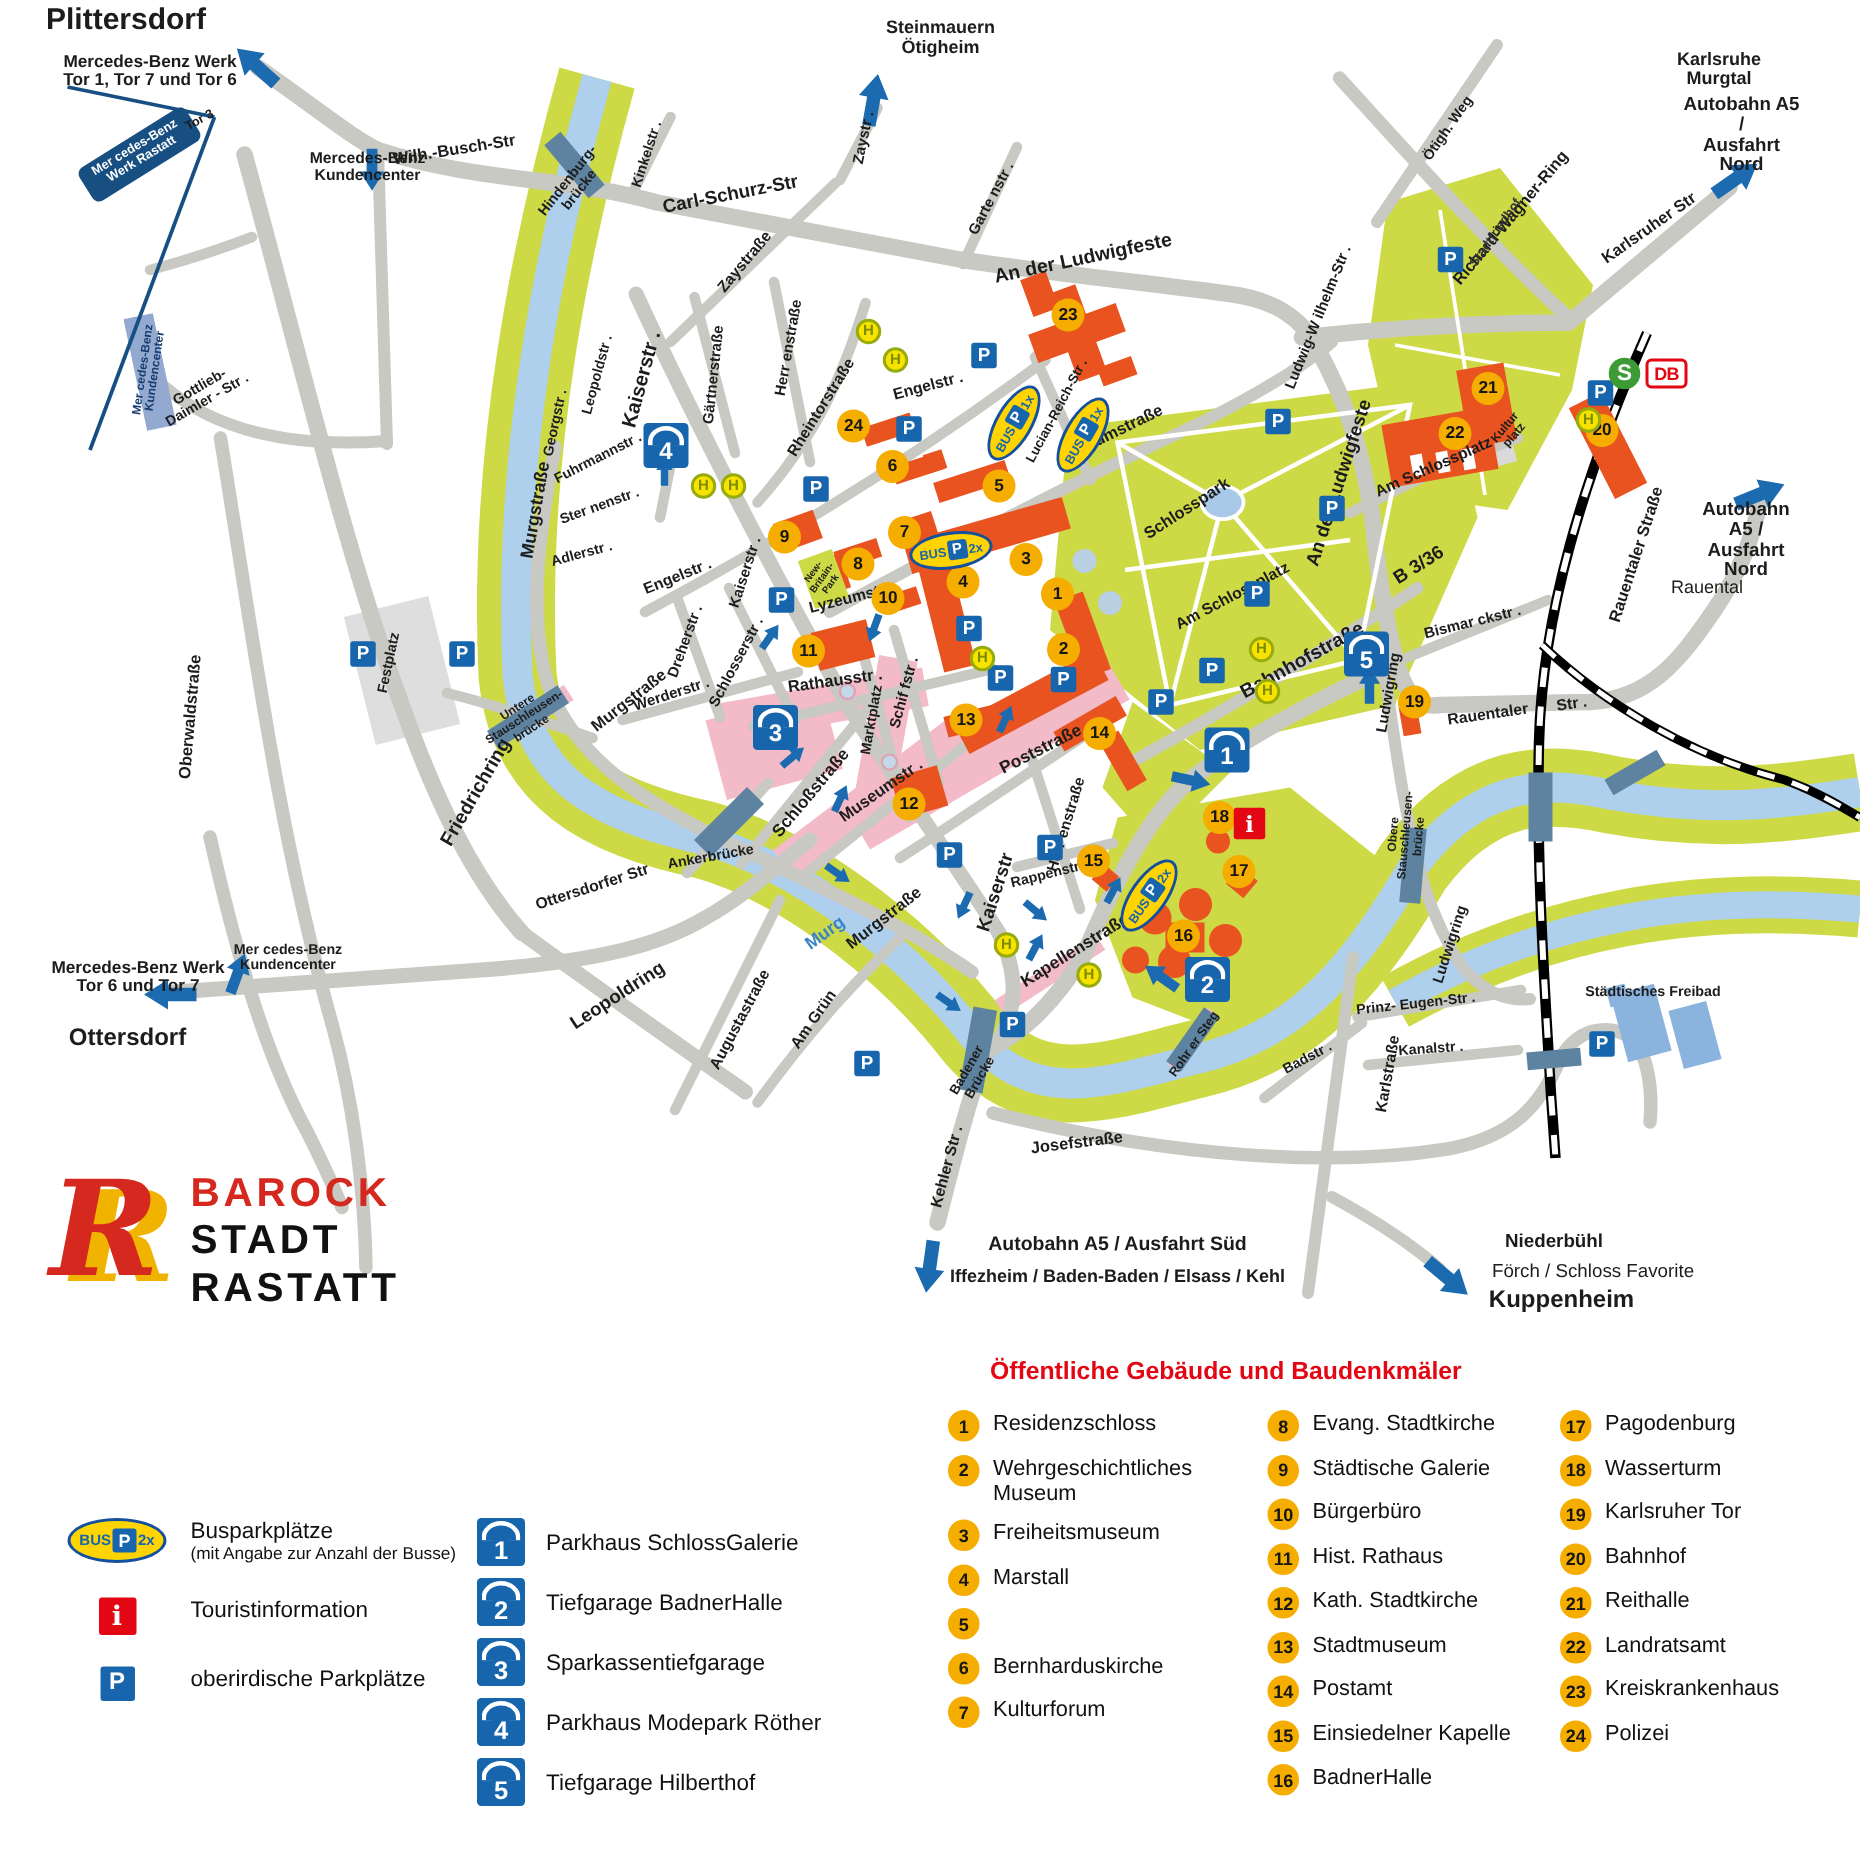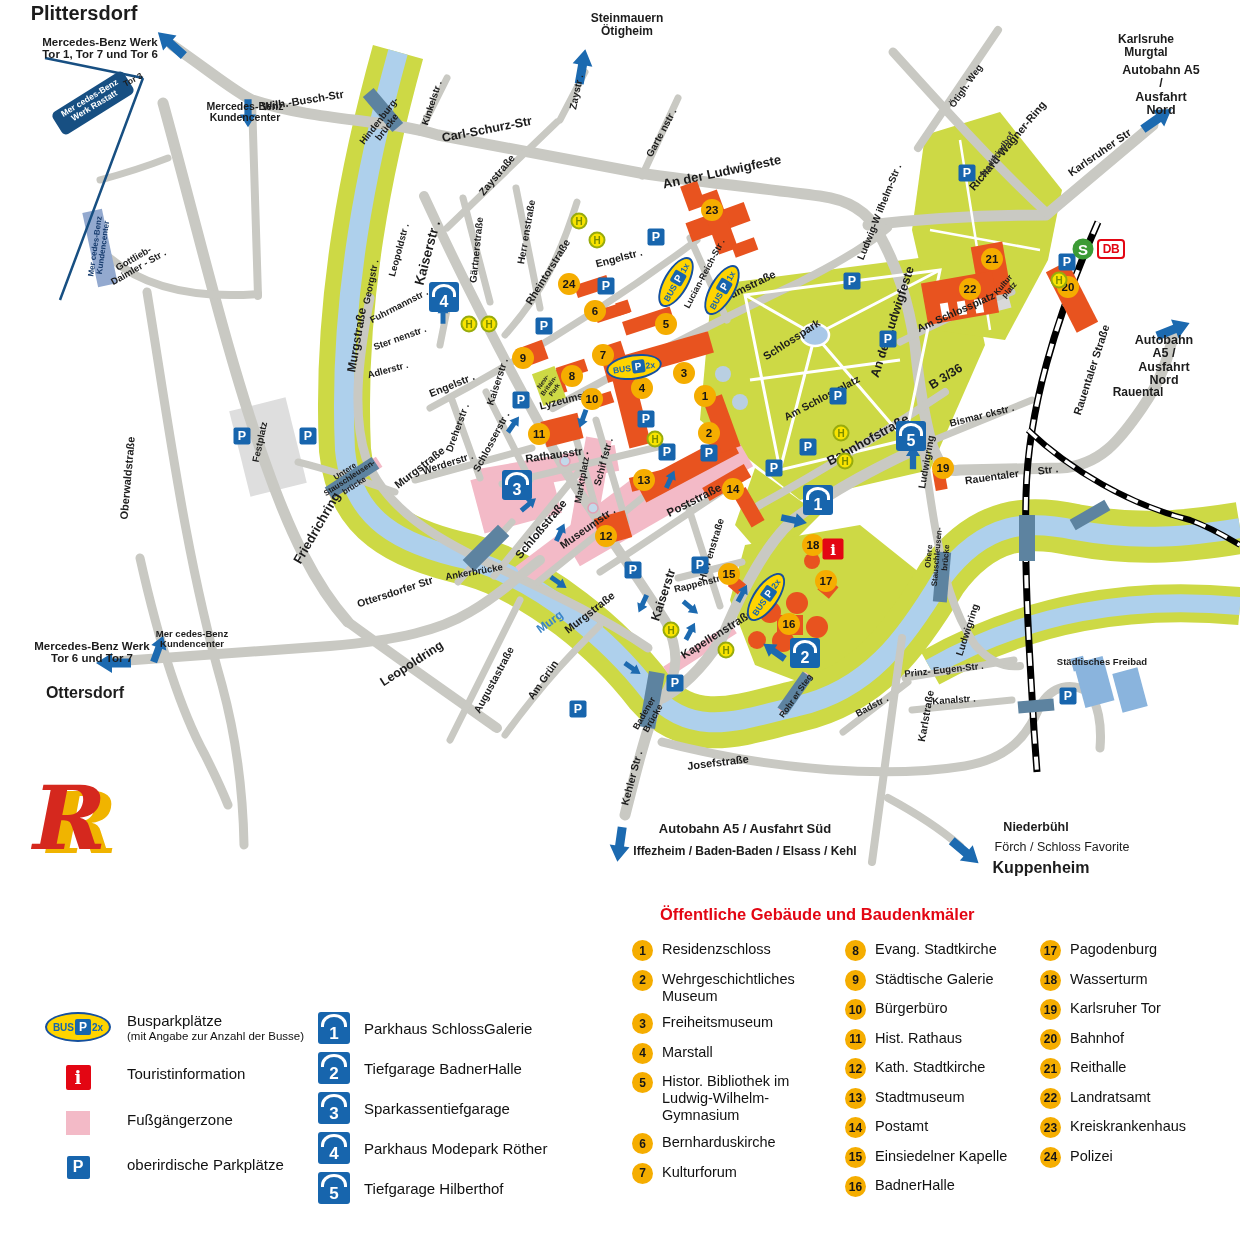--- a/index.html
+++ b/index.html
@@ -328,21 +328,21 @@
         <div class="lbl" style="left: 880px; top: 212px; font-size: 10px; font-weight: 600; transform: translate(-50%, -50%) rotate(-68deg);">Ludwig-W ilhelm-Str .</div>
         <div class="lbl" style="left: 893px; top: 322px; font-size: 12.5px; font-weight: 700; transform: translate(-50%, -50%) rotate(-72deg);">An der Ludwigfeste</div>
         <div class="lbl" style="left: 1007px; top: 288px; font-size: 8px; font-weight: 600; transform: translate(-50%, -50%) rotate(-50deg);">Kultur
 platz</div>
         <div class="lbl" style="left: 1146px; top: 46px; font-size: 12px; font-weight: 600; transform: translate(-50%, -50%) rotate(0deg);">Karlsruhe
 Murgtal</div>
         <div class="lbl" style="left: 1161px; top: 90px; font-size: 12.5px; font-weight: 700; transform: translate(-50%, -50%) rotate(0deg);">Autobahn A5 /
 Ausfahrt Nord</div>
         <div class="lbl" style="left: 1164px; top: 360px; font-size: 12.5px; font-weight: 700; transform: translate(-50%, -50%) rotate(0deg);">Autobahn A5 /
 Ausfahrt Nord</div>
-        <div class="lbl" style="left: 1138px; top: 392px; font-size: 12px; font-weight: 700; transform: translate(-50%, -50%) rotate(0deg);">Rauental</div>
+        <div class="lbl" style="left: 1138px; top: 392px; font-size: 12px; font-weight: 400; transform: translate(-50%, -50%) rotate(0deg);">Rauental</div>
         <div class="lbl" style="left: 543px; top: 680px; font-size: 10.5px; font-weight: 600; transform: translate(-50%, -50%) rotate(-55deg);">Am Grün</div>
         <div class="lbl" style="left: 494px; top: 680px; font-size: 10.5px; font-weight: 600; transform: translate(-50%, -50%) rotate(-62deg);">Augustastraße</div>
         <div class="lbl" style="left: 395px; top: 592px; font-size: 10.5px; font-weight: 600; transform: translate(-50%, -50%) rotate(-18deg);">Ottersdorfer Str</div>
         <div class="lbl" style="left: 412px; top: 664px; font-size: 12.5px; font-weight: 700; transform: translate(-50%, -50%) rotate(-33deg);">Leopoldring</div>
         <div class="lbl" style="left: 550px; top: 622px; font-size: 12px; font-weight: 700; color: rgb(58, 133, 200); transform: translate(-50%, -50%) rotate(-36deg);">Murg</div>
         <div class="lbl" style="left: 697px; top: 584px; font-size: 9.5px; font-weight: 600; transform: translate(-50%, -50%) rotate(-14deg);">Rappenstr</div>
         <div class="lbl" style="left: 712px; top: 550px; font-size: 10px; font-weight: 600; transform: translate(-50%, -50%) rotate(-73deg);">Herr enstraße</div>
         <div class="lbl" style="left: 694px; top: 500px; font-size: 11.5px; font-weight: 700; transform: translate(-50%, -50%) rotate(-27deg);">Poststraße</div>
         <div class="lbl" style="left: 717px; top: 634px; font-size: 11.5px; font-weight: 700; transform: translate(-50%, -50%) rotate(-32deg);">Kapellenstraße</div>
         <div class="lbl" style="left: 649px; top: 716px; font-size: 9px; font-weight: 600; transform: translate(-50%, -50%) rotate(-60deg);">Badener
@@ -461,20 +461,25 @@
         <div class="mk sb" style="position: absolute; left: 1083px; top: 249px; transform: translate(-50%, -50%);">S</div>
         <div class="mk db" style="position: absolute; left: 1111px; top: 249px; transform: translate(-50%, -50%);">DB</div>
       </div>
   </div>
 
   <div id="logo">
     <div class="mark">
       <span class="ry">R</span>
       <span class="rr">R</span>
     </div>
+    <div class="words">
+      <div class="red">BAROCK</div>
+      <div>STADT</div>
+      <div>RASTATT</div>
+    </div>
   </div>
 
 
   <div id="sym-legend">
       <div class="symrow">
         <div class="ic">
           <div class="bus lg">
             <span class="b">BUS</span>
             <span class="p">P</span>
             <span class="n">2x</span>
@@ -483,26 +488,20 @@
         <div class="t">Busparkplätze<small>(mit Angabe zur Anzahl der Busse)</small></div>
       </div>
       <div class="symrow">
         <div class="ic">
           <div class="info lg">i</div>
         </div>
         <div class="t">Touristinformation</div>
       </div>
       <div class="symrow">
         <div class="ic">
-          <div class="pedsq"></div>
-        </div>
-        <div class="t">Fußgängerzone</div>
-      </div>
-      <div class="symrow">
-        <div class="ic">
           <div class="pp lg">P</div>
         </div>
         <div class="t">oberirdische Parkplätze</div>
       </div>
     </div>
   <div id="ph-legend">
       <div class="phrow">
         <div class="ph lg">
           <span>1</span>
         </div>
@@ -547,21 +546,20 @@
       <div class="blditem">
         <div class="num lg" style="flex-shrink: 0;">3</div>
         <div class="t">Freiheitsmuseum</div>
       </div>
       <div class="blditem">
         <div class="num lg" style="flex-shrink: 0;">4</div>
         <div class="t">Marstall</div>
       </div>
       <div class="blditem">
         <div class="num lg" style="flex-shrink: 0;">5</div>
-        <div class="t">Histor. Bibliothek im Ludwig-Wilhelm-Gymnasium</div>
       </div>
       <div class="blditem">
         <div class="num lg" style="flex-shrink: 0;">6</div>
         <div class="t">Bernharduskirche</div>
       </div>
       <div class="blditem">
         <div class="num lg" style="flex-shrink: 0;">7</div>
         <div class="t">Kulturforum</div>
       </div>
     </div>

